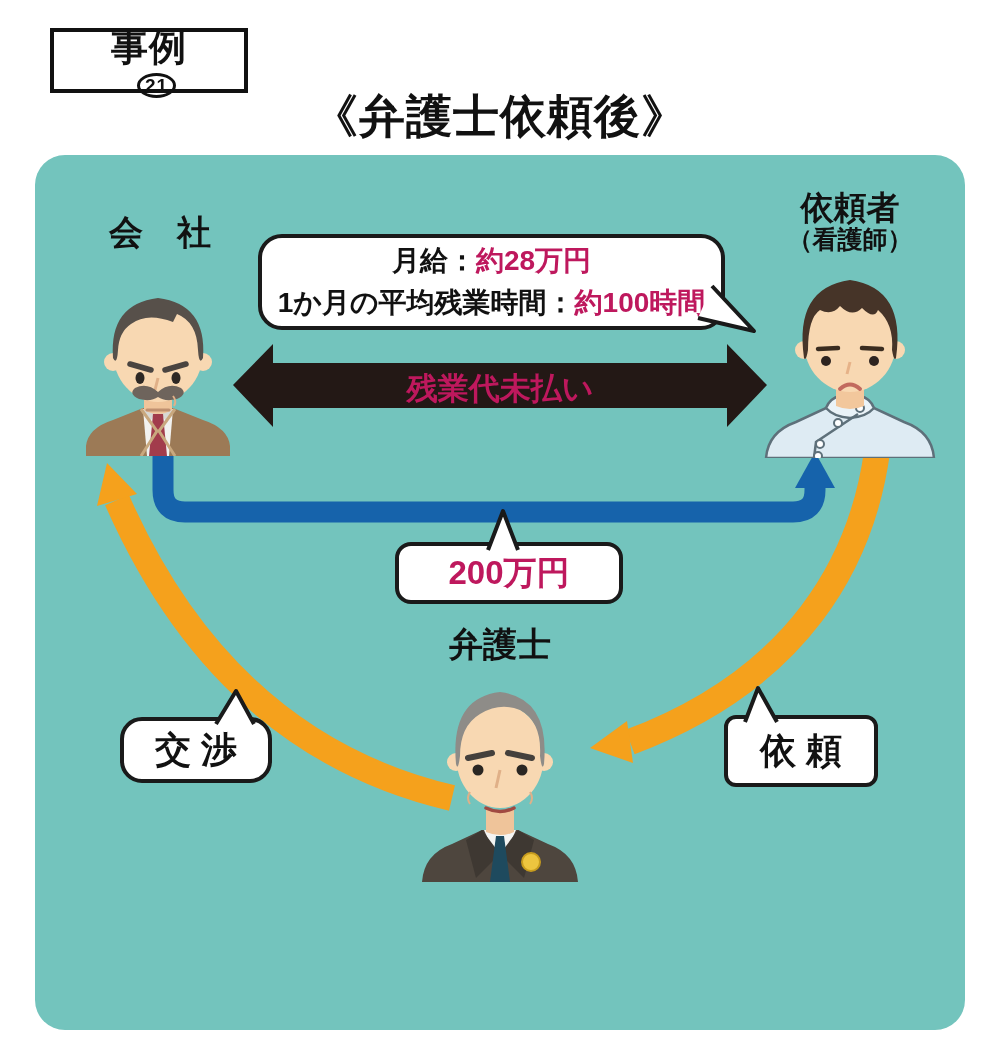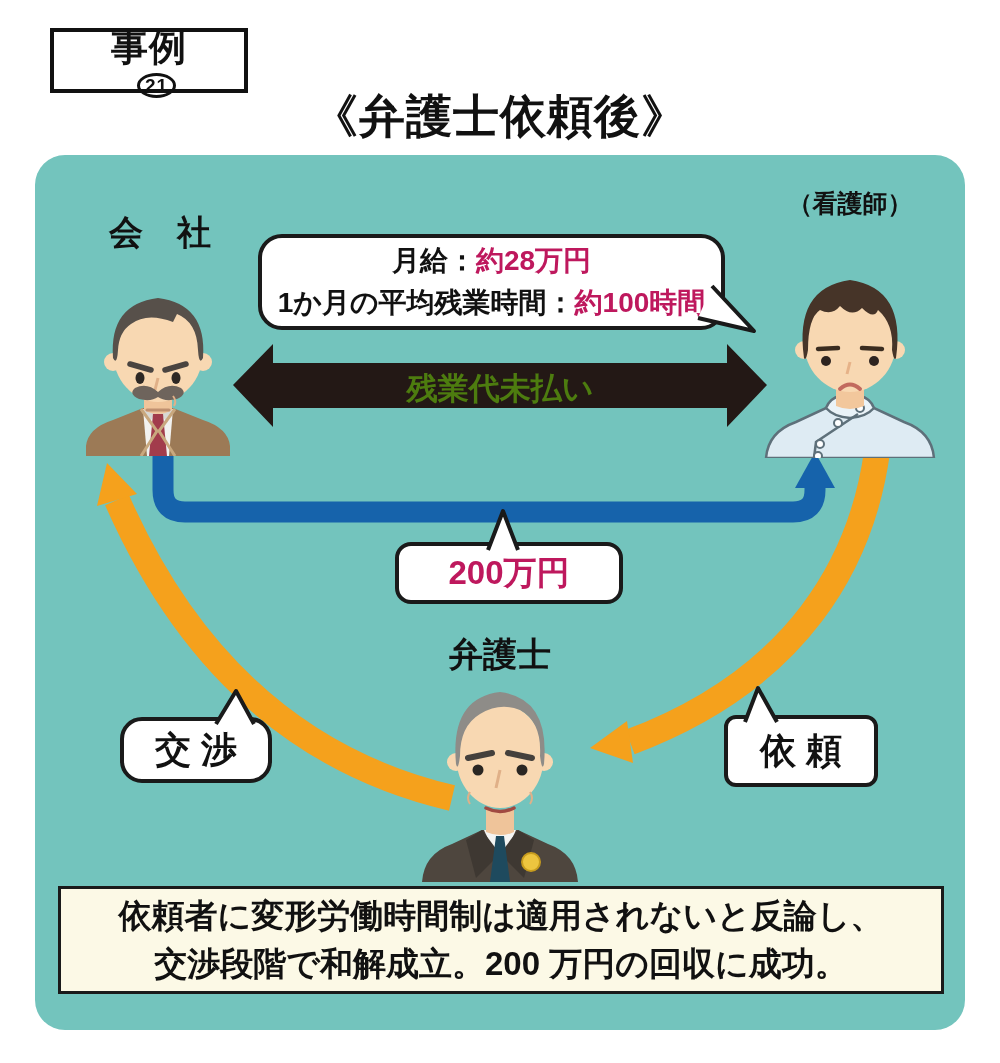--- a/index.html
+++ b/index.html
@@ -30,24 +30,24 @@
   .figure{position:absolute;z-index:3;}
   .label{position:absolute;z-index:4;text-align:center;}
   .bubble{
     position:absolute;z-index:4;background:#fff;border:4px solid #1a1a1a;
     display:flex;flex-direction:column;align-items:center;justify-content:center;text-align:center;
   }
   .tail-layer{z-index:5;}
   .company-label{left:70px;top:210px;width:180px;font-size:34px;}
   .client-label{left:768px;top:190px;width:164px;font-size:33px;line-height:1.1;}
   .client-sublabel{font-size:25px;}
-  .lawyer-label{left:420px;top:622px;width:160px;font-size:34px;margin-top:10px;}
+  .lawyer-label{left:420px;top:622px;width:160px;font-size:34px;}
   .cond-bubble{left:258px;top:234px;width:459px;height:88px;border-radius:24px;font-size:28px;line-height:1.5;}
   .red{color:#be185d;}
-  .unpaid-label{left:300px;top:368px;width:400px;z-index:4;position:absolute;text-align:center;color:#4d7c0f;font-size:31px;}
+  .unpaid-label{left:300px;top:368px;width:400px;z-index:4;position:absolute;text-align:center;color:#be185d;font-size:31px;}
   .pay-bubble{left:395px;top:542px;width:220px;height:54px;border-radius:16px;font-size:33px;flex-direction:row;}
   .kosho-bubble{left:120px;top:717px;width:144px;height:58px;border-radius:22px;font-size:36px;}
   .irai-bubble{left:724px;top:715px;width:146px;height:64px;border-radius:12px;font-size:36px;}
   
   .result-box{
     position:absolute;left:58px;top:886px;width:880px;height:102px;z-index:6;
     background:#FCF9E6;border:3px solid #1a1a1a;display:flex;flex-direction:column;
     align-items:center;justify-content:center;text-align:center;font-size:33px;line-height:1.45;
   }
 </style>
@@ -145,20 +145,21 @@
     <circle cx="60" cy="106" r="5.5" fill="#2A2622"></circle>
       <circle cx="104" cy="106" r="5.5" fill="#2A2622"></circle>
     <path d="M82,106 L78,124" stroke="#E0B088" stroke-width="3" fill="none"></path>
     <path d="M52,128 Q48,134 52,140" stroke="#E0B088" stroke-width="2" fill="none"></path>
     <path d="M112,128 Q116,134 112,140" stroke="#E0B088" stroke-width="2" fill="none"></path>
     <path d="M68,144 Q82,151 96,144" stroke="#A04A42" stroke-width="3.5" fill="none" stroke-linecap="round"></path>
   </svg>
 
   <div class="label company-label">会　社</div>
   <div class="label client-label">
+    <div>依頼者</div>
     <div class="client-sublabel">（看護師）</div>
   </div>
   <div class="label lawyer-label">弁護士</div>
 
   <div class="bubble cond-bubble">
     <div>
       <span>月給：</span><span class="red">約28万円</span>
     </div>
     <div>
       <span>1か月の平均残業時間：</span><span class="red">約100時間</span>
@@ -174,18 +175,14 @@
   <div class="bubble kosho-bubble">交 渉</div>
   <div class="bubble irai-bubble">依 頼</div>
 
   <svg class="tail-layer" viewBox="0 0 1000 1063">
     <path d="M712,286 L754,331 L698,318" fill="#ffffff" stroke="#1a1a1a" stroke-width="4" stroke-linejoin="round"></path>
     <path d="M488,550 L503,511 L518,550" fill="#ffffff" stroke="#1a1a1a" stroke-width="4" stroke-linejoin="round"></path>
     <path d="M216,724 L236,691 L254,724" fill="#ffffff" stroke="#1a1a1a" stroke-width="4" stroke-linejoin="round"></path>
     <path d="M745,722 L758,688 L777,722" fill="#ffffff" stroke="#1a1a1a" stroke-width="4" stroke-linejoin="round"></path>
   </svg>
 
-  <div class="result-box">
-    <div>依頼者に変形労働時間制は適用されないと反論し、</div>
-    <div>交渉段階で和解成立。200 万円の回収に成功。</div>
-  </div>
 
 </div>
 
 </body></html>

